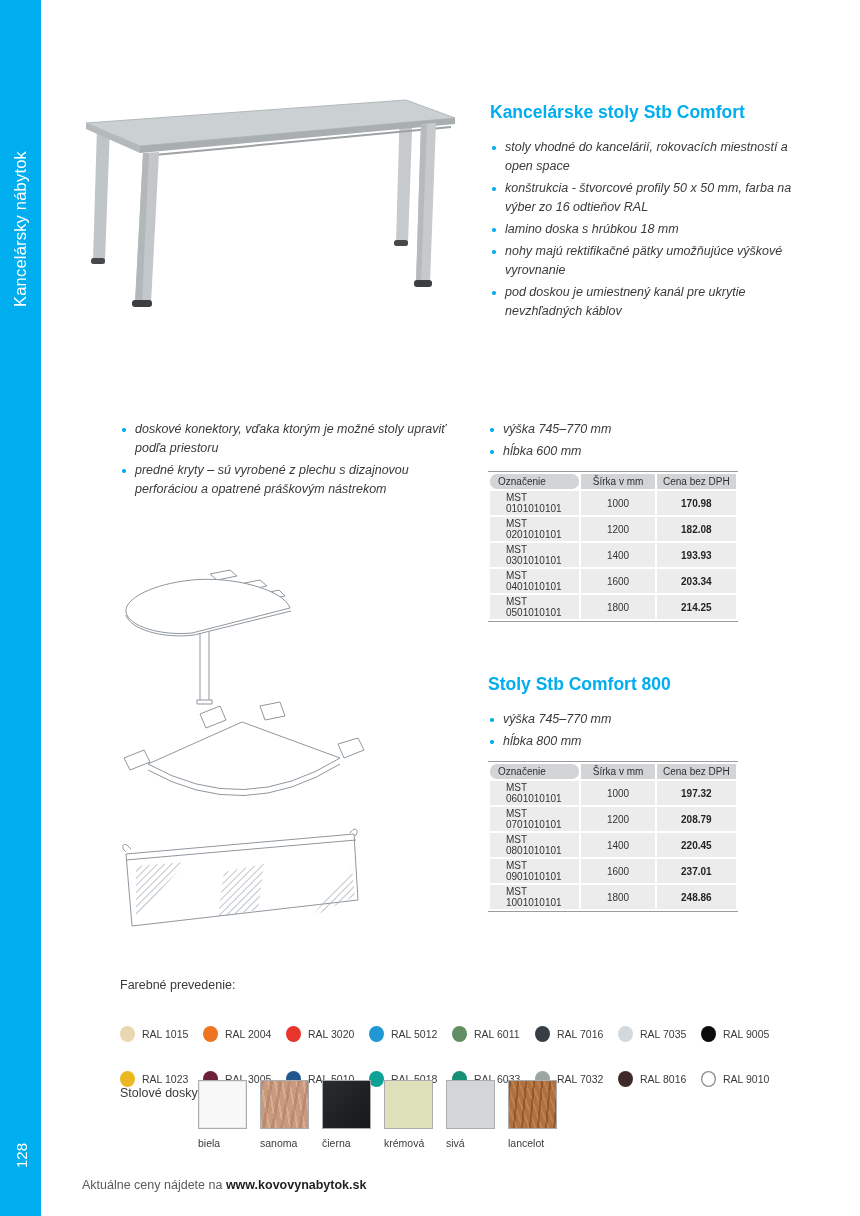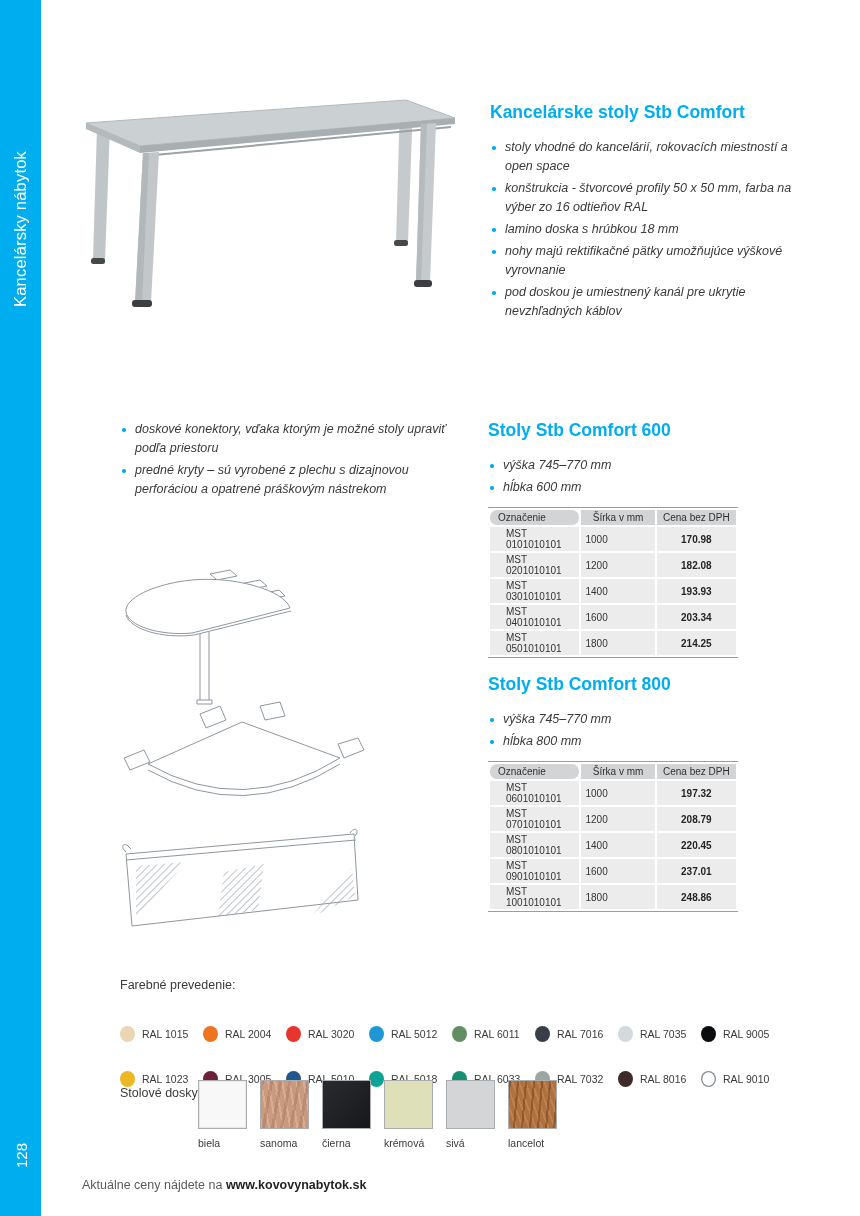--- a/index.html
+++ b/index.html
@@ -48,21 +48,21 @@
     background:#d2d4d6; color:#2e2f31; font-weight:normal; font-size:10px;
     height:15px; padding:1px 4px;
   }
   table.price th.c1 { text-align:left; padding-left:8px; width:88px;border-radius:7px; }
   table.price th.c2 { text-align:center; width:72px; }
   table.price th.c3 { text-align:center; width:78px; }
   table.price td {
     background:#ececec; font-size:10px; color:#323335; height:14px; padding:1px 4px;
   }
   table.price td.code  { text-align:left; padding-left:16px; }
-  table.price td.width { }
+  table.price td.width { text-align:center; }
   table.price td.price { text-align:center; font-weight:bold; color:#232426; }
   
   .photo      { position:absolute; left:70px;  top:93px;  width:395px; height:228px; }
   .ill-half   { position:absolute; left:112px; top:552px; width:205px; height:160px; }
   .ill-corner { position:absolute; left:112px; top:700px; width:265px; height:122px; }
   .ill-panel  { position:absolute; left:112px; top:824px; width:268px; height:112px; }
   
   .colors { position:absolute; left:120px; top:978px; width:700px; }
   .colors-label { font-size:12.5px; color:#3a3a3b; margin-bottom:13px; }
   .swatch-grid { display:grid; grid-template-columns:repeat(8,83px); row-gap:8px; }
@@ -171,21 +171,20 @@
     <path class="lnf" d="M14,28 C9,24 10,19 15,21 L19,25"></path>
     <path class="lnf" d="M238,9 C241,4 246,4 245,9 L243,12"></path>
     <polygon class="ln" points="14,30 242,10 246,76 20,102"></polygon>
     <line class="lnf" x1="14" y1="36" x2="244" y2="16"></line>
     <polygon points="24,42 74,38 24,94" fill="url(#hatch)"></polygon>
     <polygon points="112,48 152,40 146,86 106,93" fill="url(#hatch)"></polygon>
     <polygon points="240,44 243,72 198,94" fill="url(#hatch)"></polygon>
   </svg>
 
   <div class="comfort600">
-    <h2 class="h2">Stoly Stb Comfort 600</h2>
     <ul class="bul">
       <li>výška 745–770 mm</li>
       <li>hĺbka 600 mm</li>
     </ul>
     <table class="price">
       <thead>
         <tr>
           <th class="c1">Označenie</th>
           <th class="c2">Šírka v mm</th>
           <th class="c3">Cena bez DPH</th>

